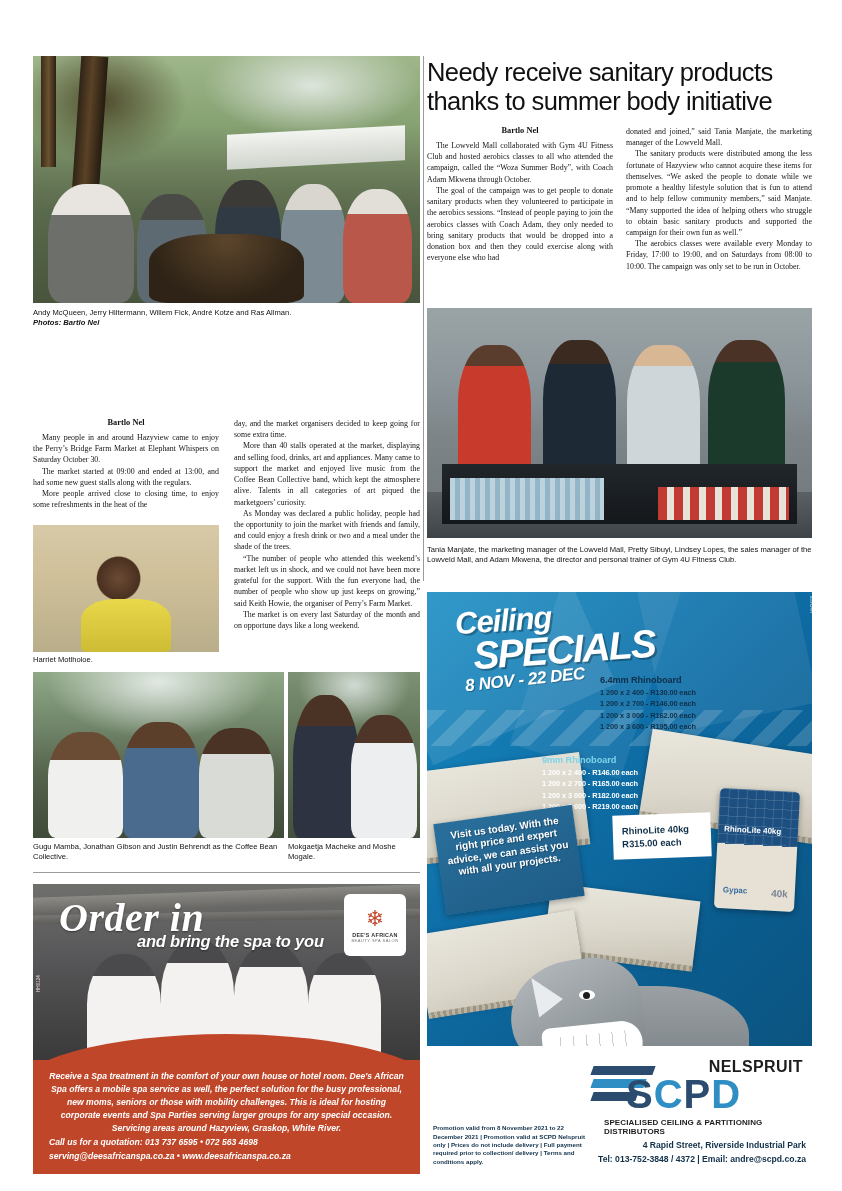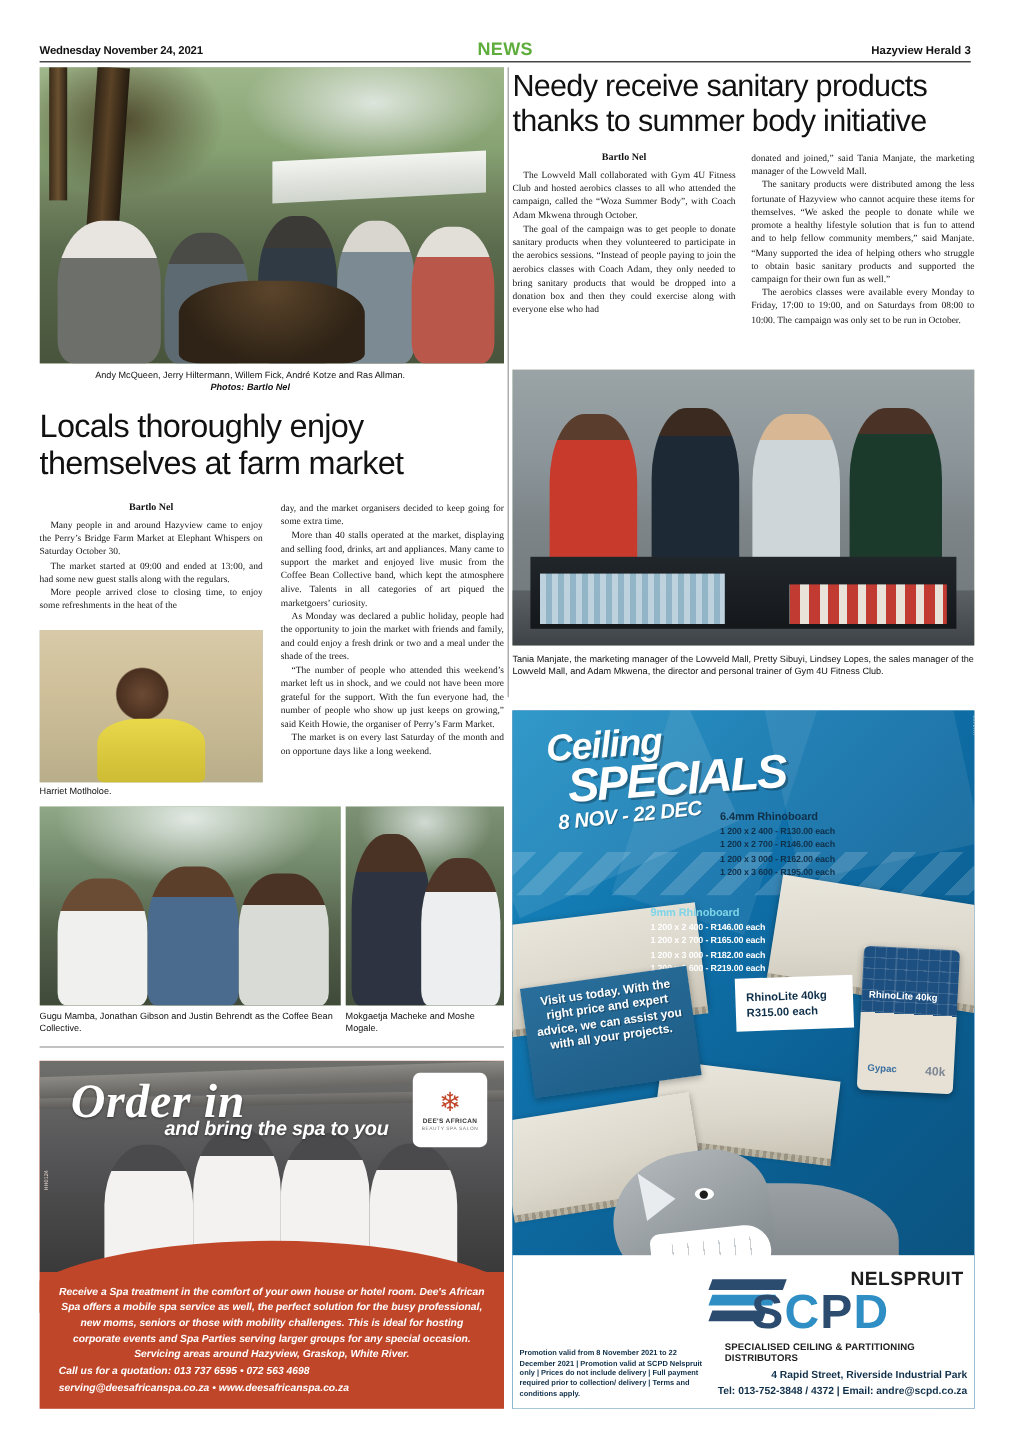--- a/index.html
+++ b/index.html
@@ -377,44 +377,38 @@
     color:#10304a; line-height:1.35; }
   .scpd-code { position:absolute; right:2px; top:4px;
     font-family:"Liberation Sans", sans-serif; font-size:4.6px; color:#bcd3e2;
     transform:rotate(-90deg); transform-origin:right top; white-space:nowrap; }
 </style>
 </head>
 <body>
 
 <div class="page">
 
-  <div class="masthead">
-    <div class="mast-date">Wednesday November 24, 2021</div>
-    <div class="mast-section">NEWS</div>
-    <div class="mast-folio">Hazyview Herald 3</div>
-  </div>
 
   <div class="photo ph-market1">
     <div class="bg"></div>
     <div class="trunk2"></div>
     <div class="trunk"></div>
     <div class="tent"></div>
     <div class="person" style="left:4%;top:52%;width:22%;height:48%;background:linear-gradient(180deg,#e8e4e0 0 26%,#6d6f6a 26% 100%);"></div>
     <div class="person" style="left:27%;top:56%;width:18%;height:44%;background:linear-gradient(180deg,#4a4b46 0 24%,#5e6a72 24% 100%);"></div>
     <div class="person" style="left:47%;top:50%;width:17%;height:50%;background:linear-gradient(180deg,#3b3a37 0 22%,#2f3a44 22% 100%);"></div>
     <div class="person" style="left:64%;top:52%;width:17%;height:48%;background:linear-gradient(180deg,#d9d5cf 0 22%,#7c8a93 22% 100%);"></div>
     <div class="person" style="left:80%;top:54%;width:18%;height:46%;background:linear-gradient(180deg,#e2ded8 0 22%,#b9574a 22% 100%);"></div>
     <div class="table"></div>
   </div>
-  <div class="caption" style="left:15px; top:308px; width:387px;text-align:center;">
+  <div class="caption" style="left:33px; top:308px; width:387px;">
     <span>Andy McQueen, Jerry Hiltermann, Willem Fick, André Kotze and Ras Allman.</span><br>
     <span class="credit">Photos: Bartlo Nel</span>
   </div>
 
-  <div class="headline hl-left">Locals thoroughly enjoy themselves at farm market</div>
 
   <div class="byline" style="left:33px; top:418px; width:186px;">Bartlo Nel</div>
 
   <div class="bodycol" style="left:33px; top:432px; width:186px;">
     <p class="first">Many people in and around Hazyview came to enjoy the Perry’s Bridge Farm Market at Elephant Whispers on Saturday October 30.</p>
     <p>The market started at 09:00 and ended at 13:00, and had some new guest stalls along with the regulars.</p>
     <p>More people arrived close to closing time, to enjoy some refreshments in the heat of the</p>
   </div>
 
   <div class="bodycol" style="left:234px; top:418px; width:186px;">

